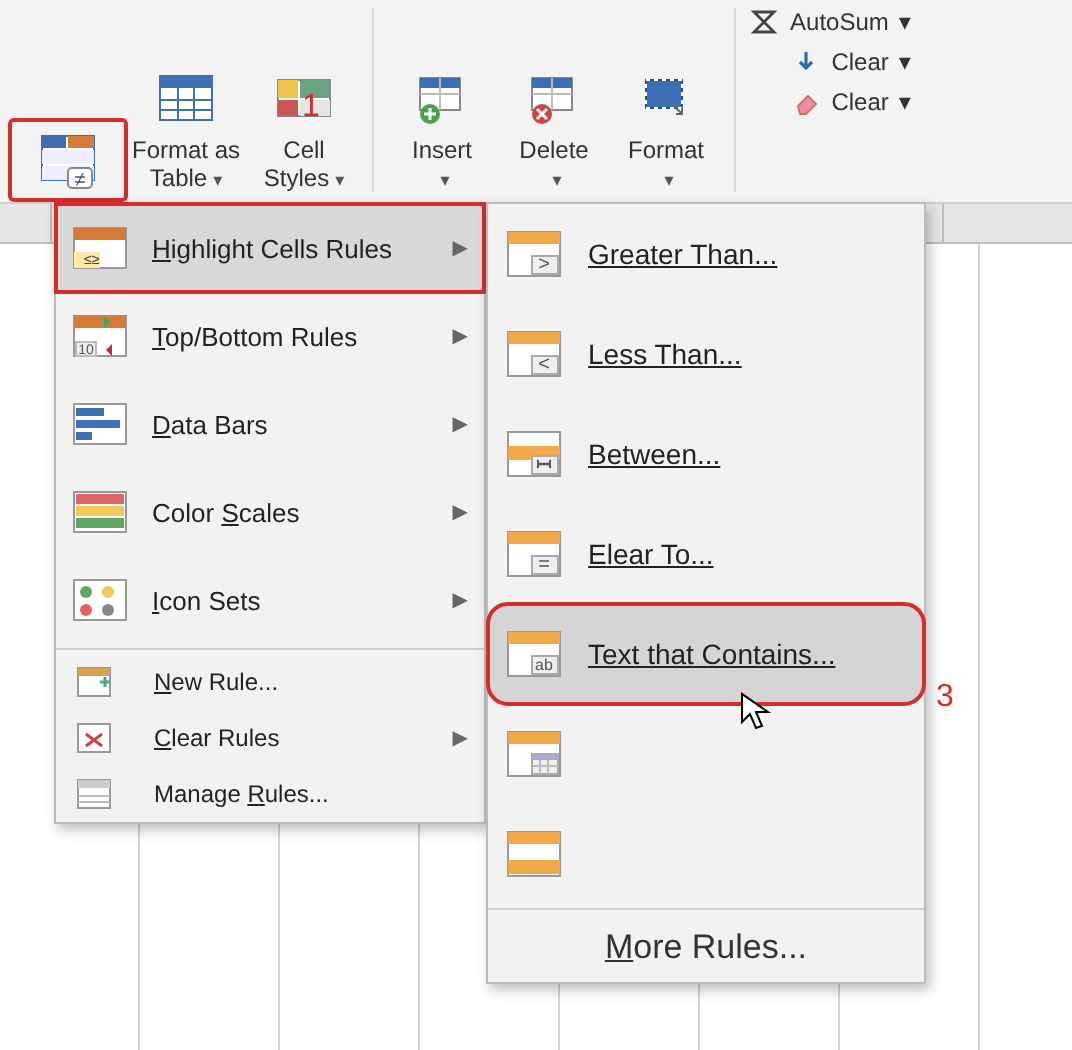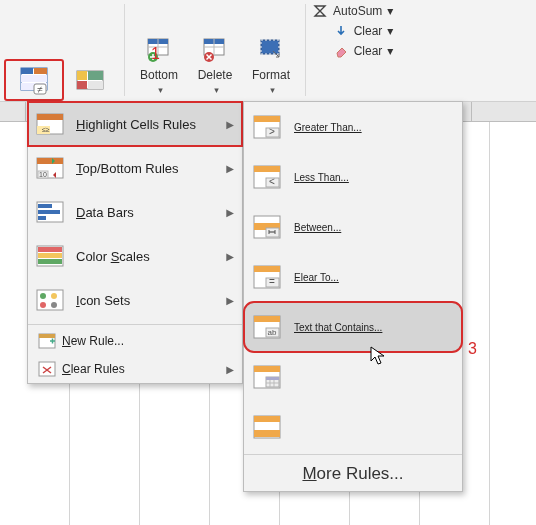--- a/index.html
+++ b/index.html
@@ -54,41 +54,41 @@
   
   .menu1 {
     position:absolute; left:27px; top:101px; width:216px;
     background:#f2f2f2; border:1px solid #bcbcbc;
     box-shadow: 2px 3px 6px rgba(0,0,0,.25);
   }
   .menu1 .item {
     display:flex; align-items:center; gap:12px;
     padding:10px 10px 10px 8px; position:relative;
   }
-  .menu1 .item.small{ padding:5px 10px 5px 8px; gap:4px;}
+  .menu1 .item.small{ padding:5px 10px 5px 8px; gap:19px;}
   .menu1 .item .arr{ position:absolute; right:8px; top:50%; transform:translateY(-50%); font-size:10px; color:#666;}
   .menu1 .item .ic{ width:28px; height:24px; display:flex; align-items:center; justify-content:center;}
   .menu1 .item.small .ic{ width:22px; height:18px;}
   .menu1 .divider{ height:1px; background:#d0d0d0; margin:2px 0;}
   .menu1 .item .lab{ color:#222; font-size:13px;}
   .menu1 .item.small .lab{ font-size:12px;}
   .menu1 .item .lab u{ text-decoration: underline; }
   .menu1 .item.hov{ background:#d8d8d8;}
   .menu1 .item.hl-red{ outline:2px solid #d62c2c; outline-offset:-1px;}
   .menu2 {
     position:absolute; left:243px; top:101px; width:220px;
     background:#f2f2f2; border:1px solid #bcbcbc;
     box-shadow: 2px 3px 6px rgba(0,0,0,.25);
   }
   .menu2 .item {
     display:flex; align-items:center; gap:12px;
     padding:12px 10px 12px 8px; position:relative;
   }
   .menu2 .item .ic{ width:30px; height:26px; display:flex; align-items:center; justify-content:center;}
-  .menu2 .item .lab{ color:#222; font-size:10px; text-decoration: underline; text-align: right; }
+  .menu2 .item .lab{ color:#222; font-size:14px; text-decoration: underline; text-align: right; }
   .menu2 .item.hov{ background:#d5d5d5;}
   .menu2 .item.hl-red{ outline:2px solid #d62c2c; outline-offset:-1px;border-radius:10px;}
   .menu2 .divider{ height:1px; background:#d0d0d0; margin:2px 0;}
   .menu2 .more{ text-align:center; padding:7px; font-size:17px; color:#333;}
   .cursor{ position:absolute; pointer-events:none;}
 </style>
 </head>
 <body>
 
 <div class="sheet"></div>
@@ -115,43 +115,57 @@
             <rect x="3" y="10" width="26" height="7" fill="#eef"></rect>
             <rect x="3" y="18" width="26" height="7" fill="#eef"></rect>
             <rect x="16" y="19" width="12" height="10" rx="2" fill="#fff" stroke="#888"></rect>
             <text x="22" y="28" font-size="10" text-anchor="middle" fill="#555">≠</text>
           </svg>
       </span>
     </div>
     <div class="big-btn">
       <span class="icon">
         <svg width="32" height="32">
+            <rect x="3" y="4" width="26" height="22" fill="#fff" stroke="#3c6fb5"></rect>
+            <rect x="3" y="4" width="26" height="6" fill="#3c6fb5"></rect>
+            <line x1="3" y1="16" x2="29" y2="16" stroke="#3c6fb5"></line>
+            <line x1="3" y1="21" x2="29" y2="21" stroke="#3c6fb5"></line>
+            <line x1="12" y1="4" x2="12" y2="26" stroke="#3c6fb5"></line>
+            <line x1="20" y1="4" x2="20" y2="26" stroke="#3c6fb5"></line>
+          </svg>
+      </span>
+      <span class="lbl"><span>Format as</span><br><span>Table</span><span class="drop">▾</span></span>
+    </div>
+    <div class="big-btn">
+      <span class="icon">
+        <svg width="32" height="32">
             <rect x="3" y="6" width="26" height="18" fill="#fff" stroke="#888"></rect>
             <rect x="3" y="6" width="10" height="9" fill="#f0c24a"></rect>
             <rect x="14" y="6" width="15" height="9" fill="#6aa383"></rect>
             <rect x="3" y="16" width="10" height="8" fill="#c55"></rect>
             <rect x="14" y="16" width="15" height="8" fill="#e6e6e6"></rect>
           </svg>
       </span>
+      <span class="lbl"><span>Cell</span><br><span>Styles</span><span class="drop">▾</span></span>
     </div>
   </div>
   <div class="sep"></div>
   <div class="group">
     <div class="big-btn">
       <span class="icon">
         <svg width="30" height="30">
             <rect x="4" y="4" width="20" height="16" fill="#fff" stroke="#888"></rect>
             <rect x="4" y="4" width="20" height="5" fill="#3c6fb5"></rect>
             <line x1="14" y1="4" x2="14" y2="20" stroke="#bbb"></line>
             <line x1="4" y1="12" x2="24" y2="12" stroke="#bbb"></line>
             <circle cx="9" cy="22" r="5" fill="#4aa34a"></circle>
             <path d="M9 19v6M6 22h6" stroke="#fff" stroke-width="1.5"></path>
           </svg>
       </span>
-      <span class="lbl"><span>Bottom</span><br><span class="drop">▾</span></span>
+      <span class="lbl"><span>Insert</span><br><span class="drop">▾</span></span>
     </div>
     <div class="big-btn">
       <span class="icon">
         <svg width="30" height="30">
             <rect x="4" y="4" width="20" height="16" fill="#fff" stroke="#888"></rect>
             <rect x="4" y="4" width="20" height="5" fill="#3c6fb5"></rect>
             <line x1="14" y1="4" x2="14" y2="20" stroke="#bbb"></line>
             <line x1="4" y1="12" x2="24" y2="12" stroke="#bbb"></line>
             <circle cx="9" cy="22" r="5" fill="#c44"></circle>
             <path d="M6.5 19.5l5 5M11.5 19.5l-5 5" stroke="#fff" stroke-width="1.5"></path>
@@ -284,20 +298,31 @@
   <div class="item small">
     <span class="ic">
       <svg width="18" height="16">
           <rect x="1" y="1" width="16" height="14" fill="#fff" stroke="#999"></rect>
           <path d="M5 6l8 6M13 6l-8 6" stroke="#c44" stroke-width="1.5"></path>
         </svg>
     </span>
     <span class="lab"><u>C</u><span>lear Rules</span></span>
     <span class="arr">▶</span>
   </div>
+  <div class="item small">
+    <span class="ic">
+      <svg width="18" height="16">
+          <rect x="1" y="1" width="16" height="14" fill="#fff" stroke="#999"></rect>
+          <rect x="1" y="1" width="16" height="4" fill="#ccc"></rect>
+          <line x1="1" y1="9" x2="17" y2="9" stroke="#bbb"></line>
+          <line x1="1" y1="12" x2="17" y2="12" stroke="#bbb"></line>
+        </svg>
+    </span>
+    <span class="lab"><span>Manage <u>R</u>ules...</span></span>
+  </div>
 </div>
 
 <div class="menu2">
   <div class="item">
     <span class="ic">
       <svg width="28" height="24">
           <rect x="1" y="1" width="26" height="22" fill="#fff" stroke="#999"></rect>
           <rect x="1" y="1" width="26" height="6" fill="#f0a84a"></rect>
           <rect x="13" y="13" width="13" height="9" fill="#eee" stroke="#aaa"></rect>
           <text x="19" y="20" font-size="10" fill="#555" text-anchor="middle">&gt;</text>

